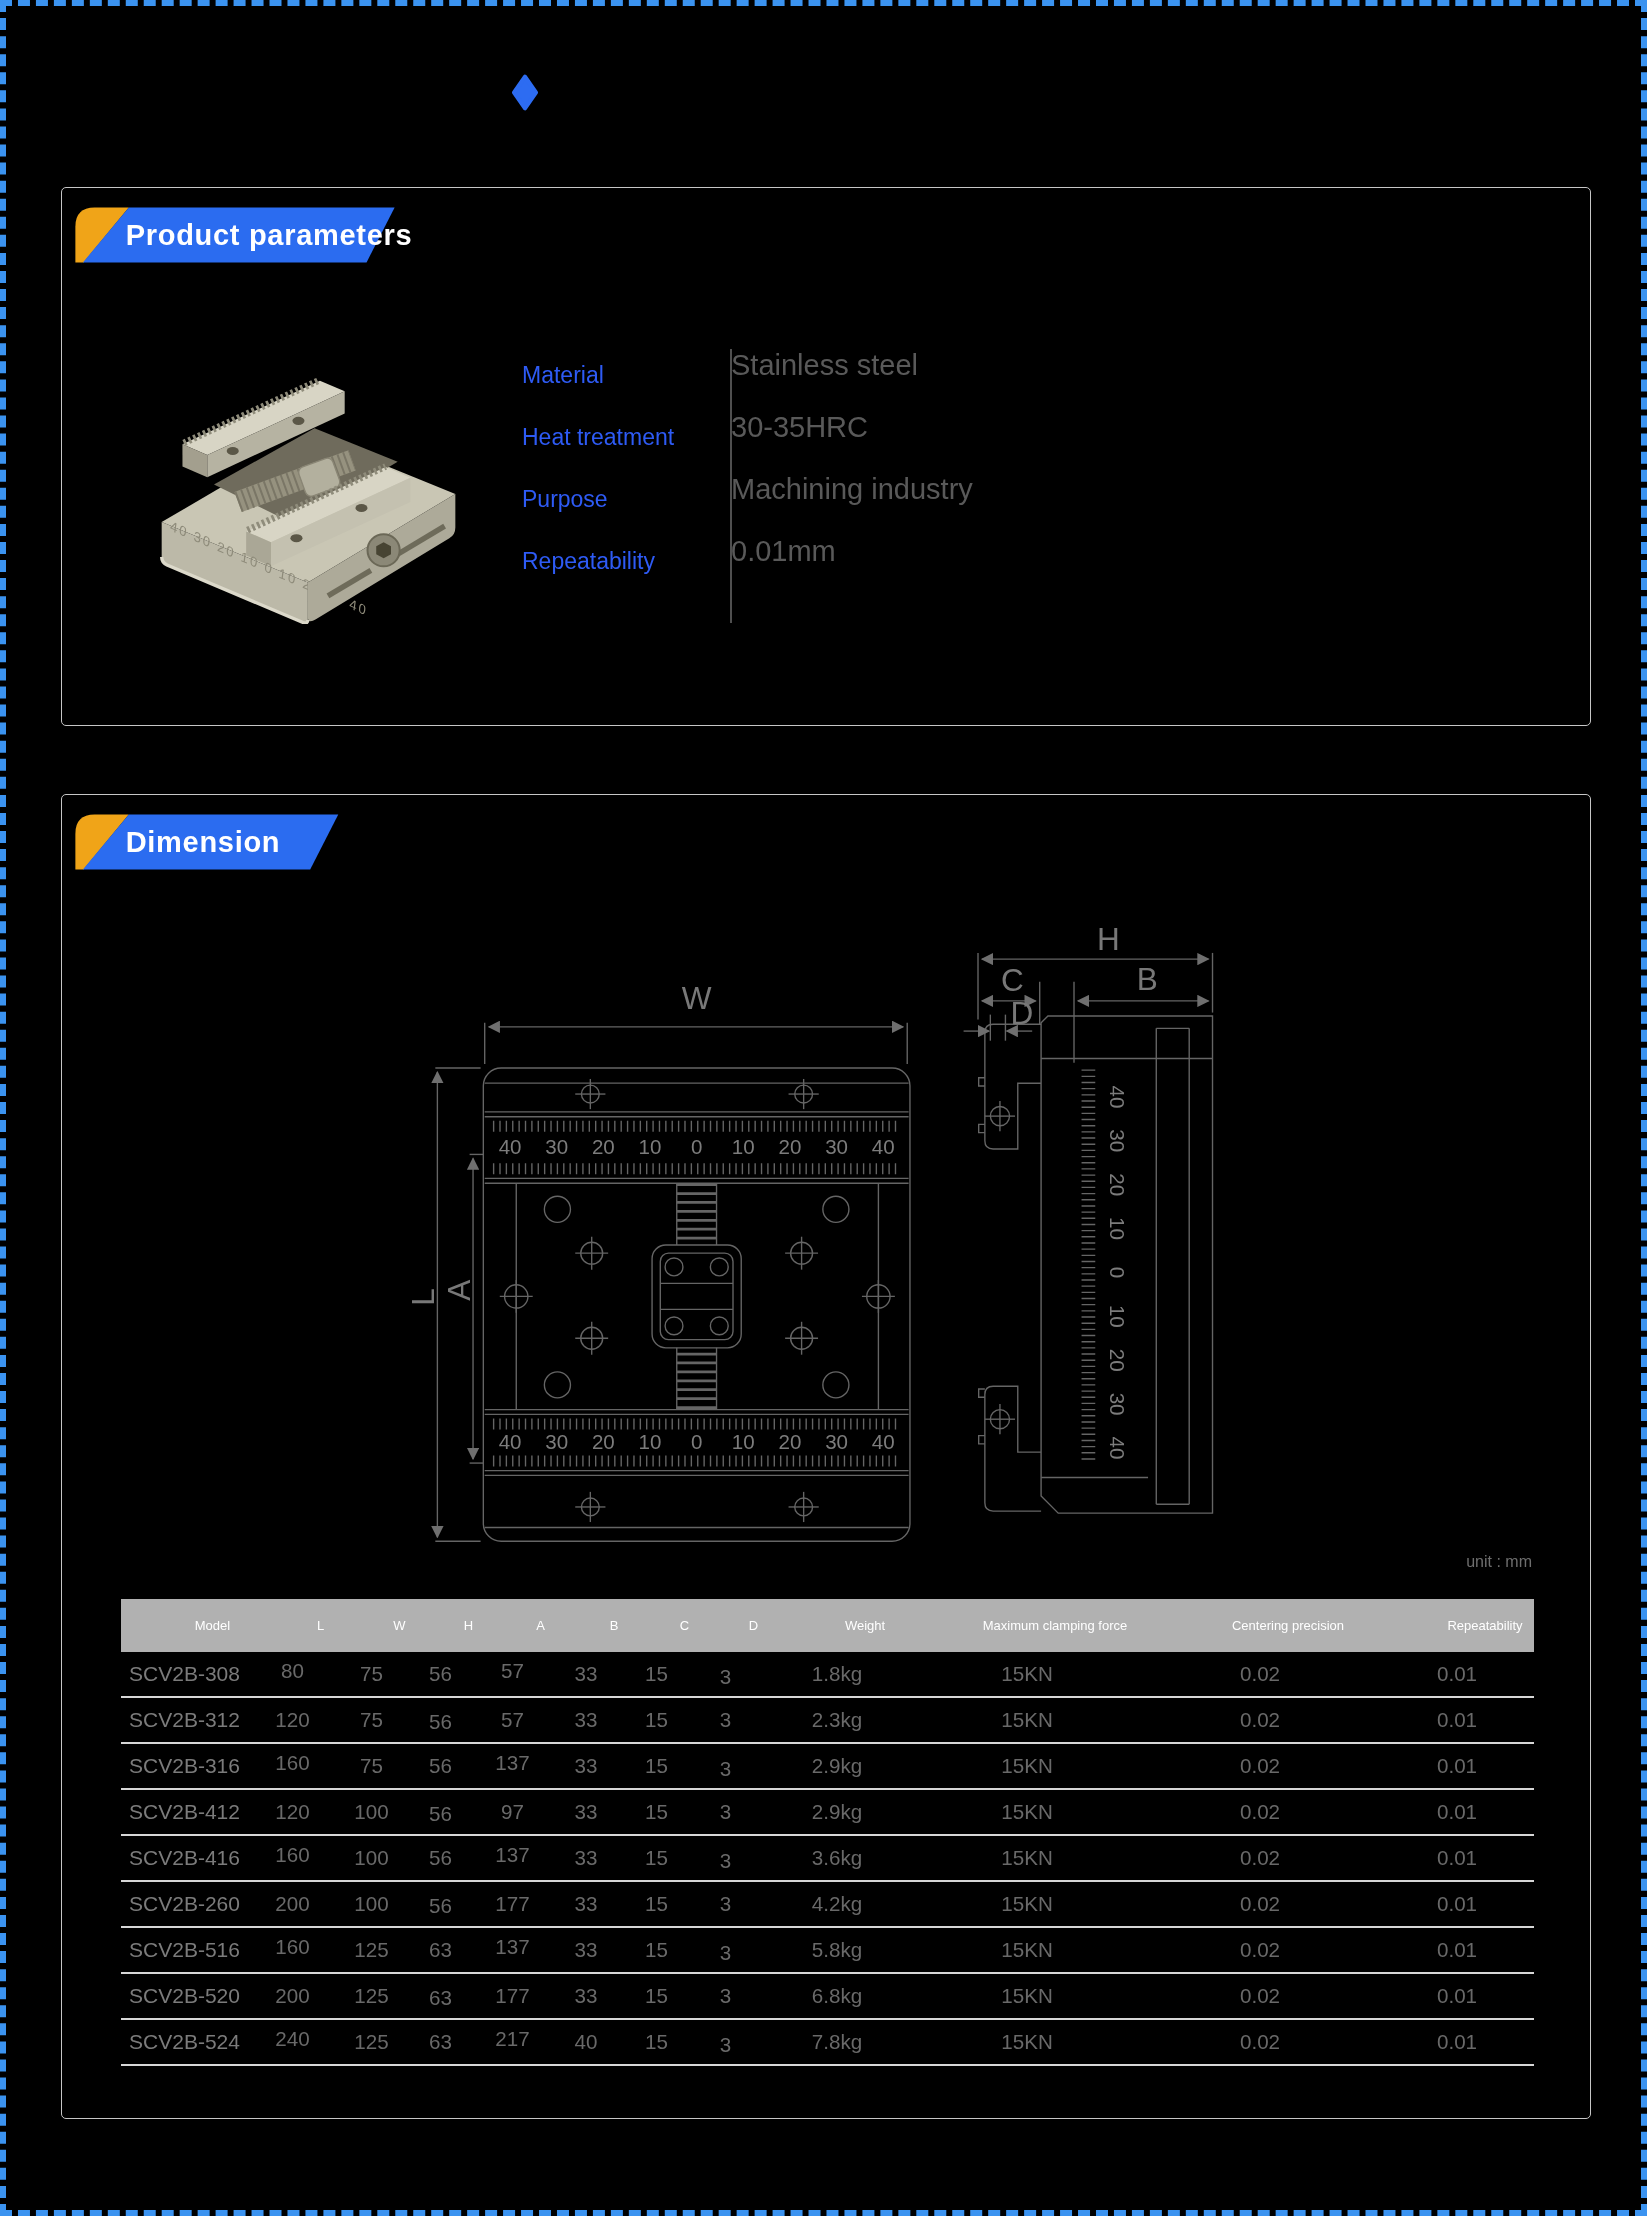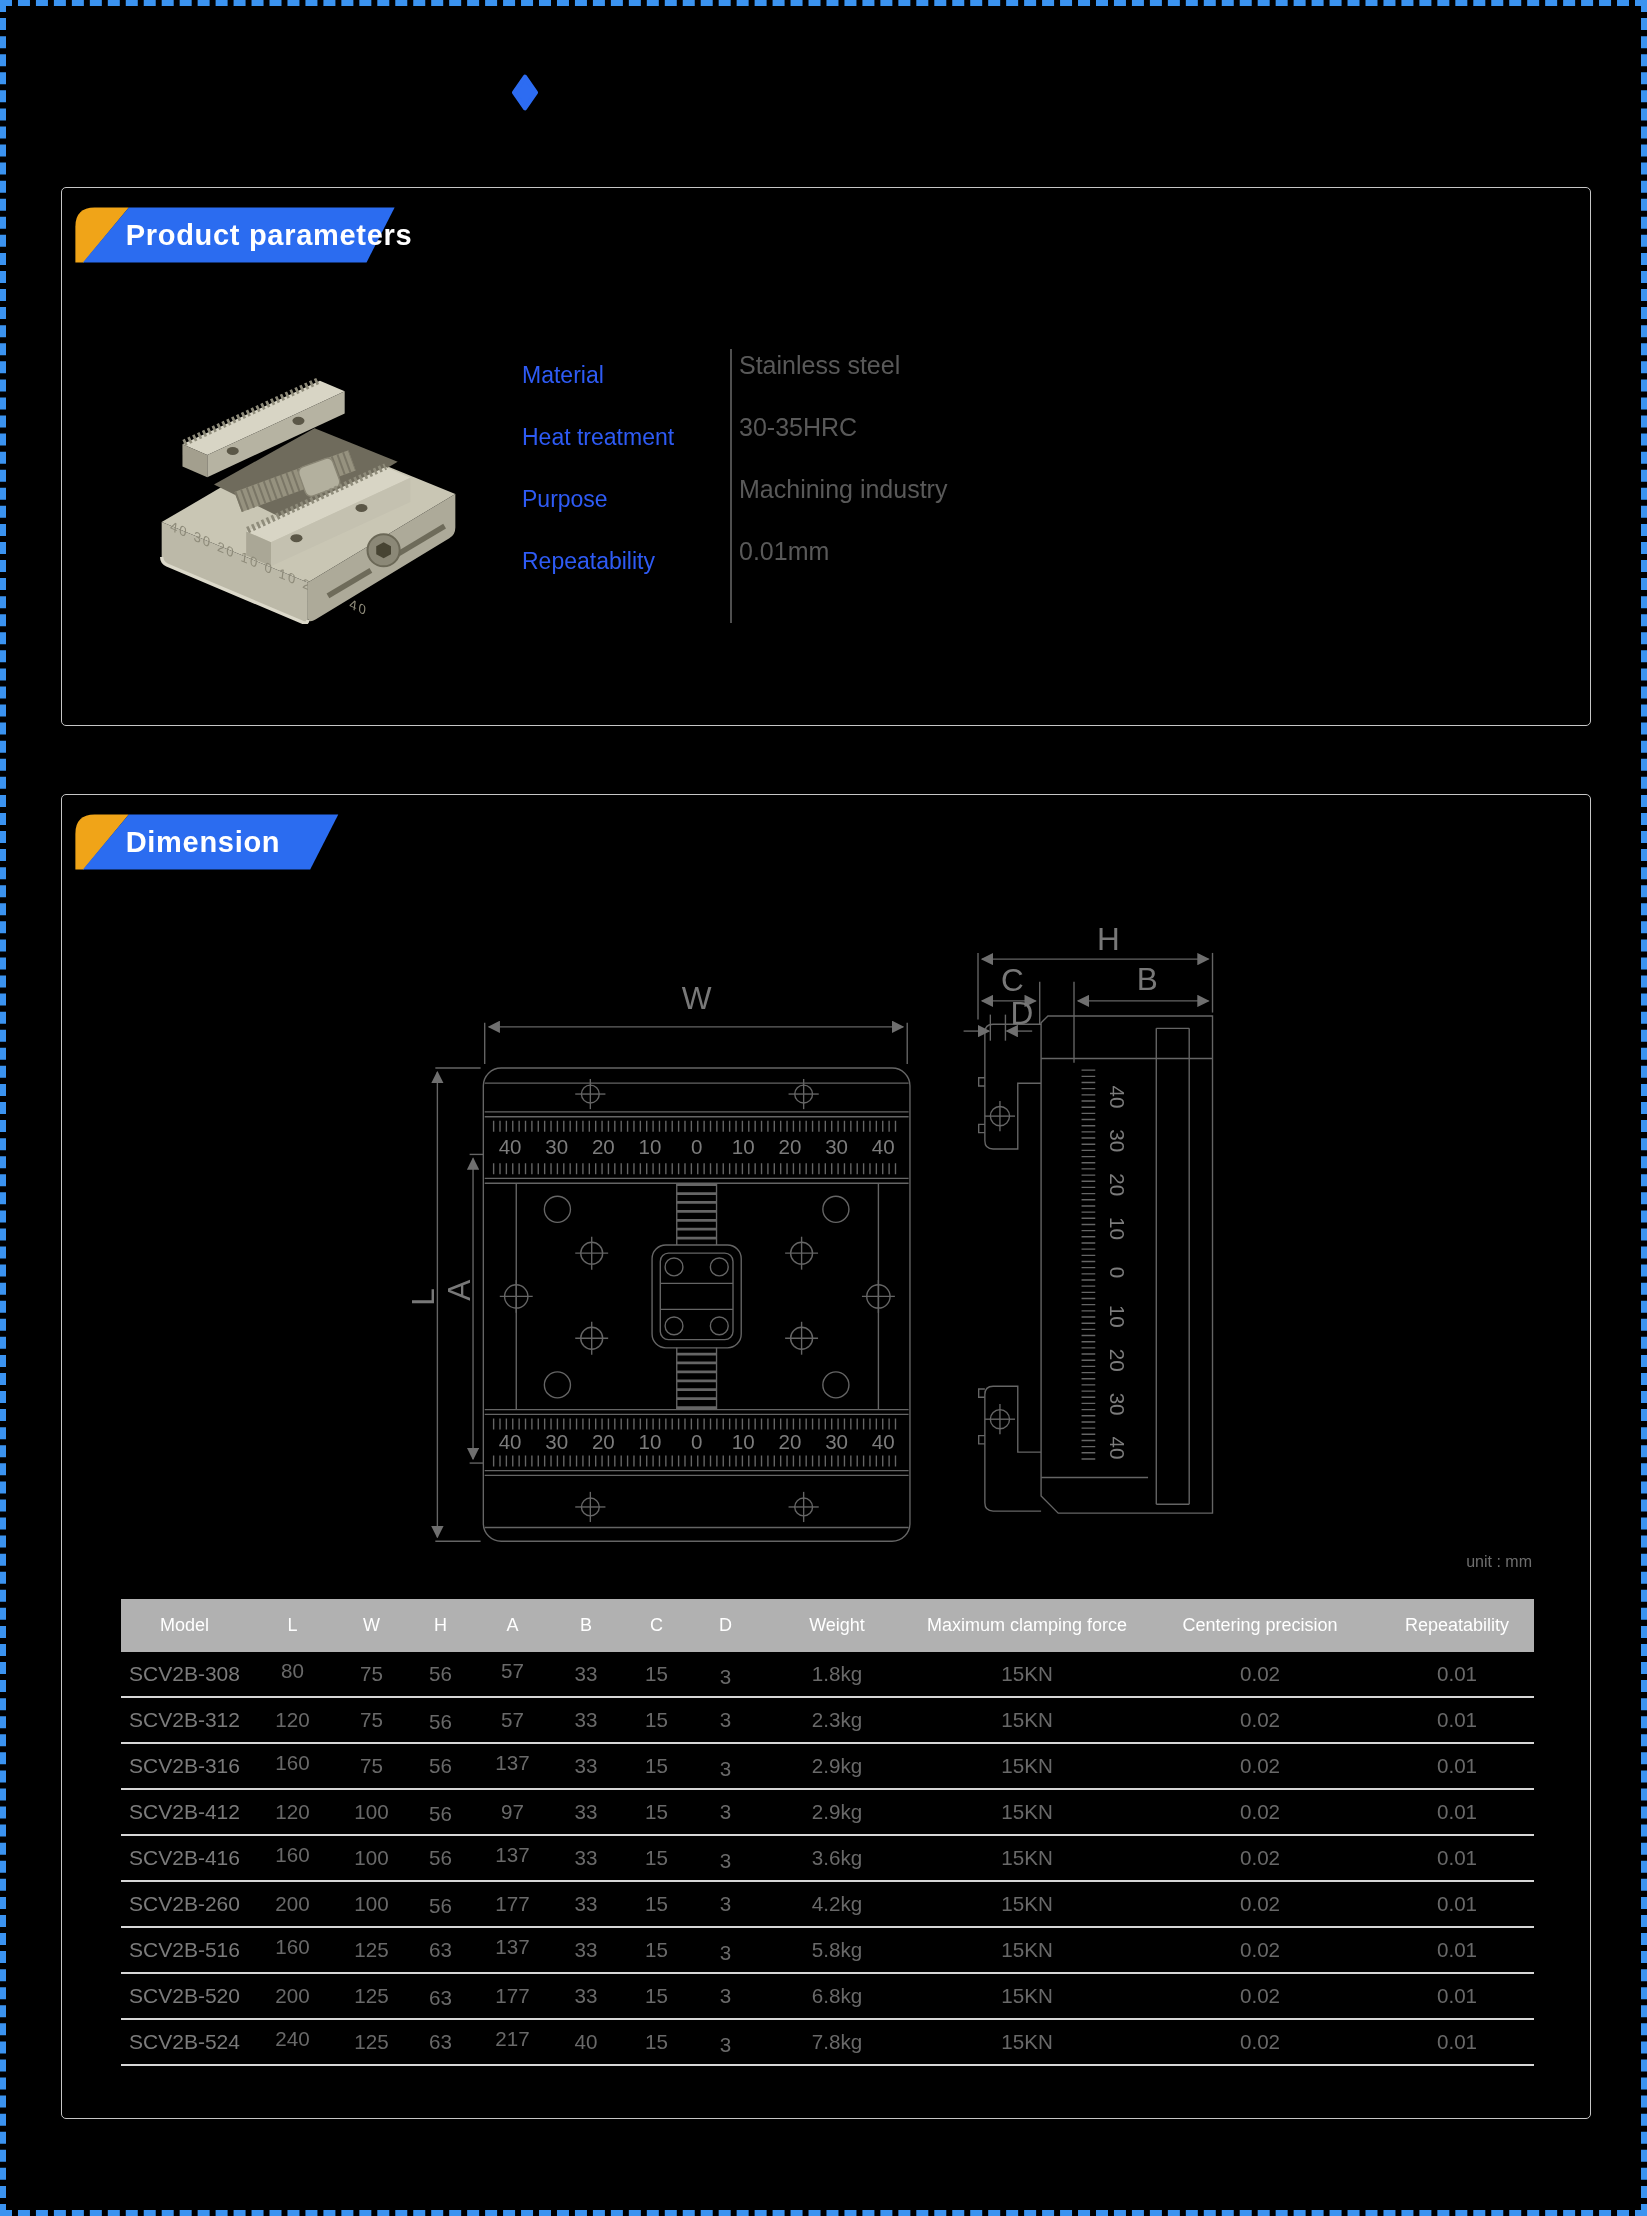--- a/index.html
+++ b/index.html
@@ -12,28 +12,28 @@
   .banner{position:absolute;left:11.7px;top:18px;height:58px;}
   .banner svg{position:absolute;left:0;top:0;}
   .banner-title{position:absolute;left:52px;top:0;height:58px;line-height:58px;color:#fff;
         font-size:29px;font-weight:bold;letter-spacing:0.7px;white-space:nowrap;}
   
   #vise-illustration{position:absolute;left:89px;top:141px;width:311px;height:295px;}
   #param-divider{position:absolute;left:668px;top:161px;width:2.1px;height:274px;background:#4f4f4f;}
   #param-rows{position:absolute;left:460px;top:146px;width:994px;}
   .param-row{display:flex;height:62px;align-items:center;}
   .param-label{width:208px;color:#2e5bf5;font-size:23px;margin-top:21px;}
-  .param-value{padding-left:9px;color:#595959;font-size:25px;}
+  .param-value{padding-left:1px;color:#595959;font-size:29px;}
   
   #front-view{position:absolute;left:350px;top:159px;}
   #side-view{position:absolute;left:892px;top:118px;}
   #unit-note{position:absolute;right:58px;top:758px;color:#6e6e6e;font-size:16px;}
   #spec-table{position:absolute;left:59px;top:804px;width:1413px;}
   .tgrid{display:grid;grid-template-columns:127px 89px 69px 69px 75px 72px 69px 69px 154px 226px 240px 154px;align-items:center;text-align:center;}
-  #thead{height:53px;background:#b1b1b1;color:#ffffff;font-size:18px;}
+  #thead{height:53px;background:#b1b1b1;color:#ffffff;font-size:13px;padding-left:28px;}
   .trow{height:44px;border-bottom:2.1px solid #d6d6d6;color:#696969;font-size:20.6px;text-align:center;}
   .trow .td:first-child{color:#7b7b7b;font-size:21px;}
   .trow:nth-child(odd) .td:nth-child(2){transform:translateY(-3.4px);}
   .trow:nth-child(odd) .td:nth-child(5){transform:translateY(-2.7px);}
   .trow:nth-child(even) .td:nth-child(4){transform:translateY(2.1px);}
   .trow:nth-child(odd) .td:nth-child(8){transform:translateY(2.7px);}
   #top-diamond{position:absolute;left:512px;top:74px;}
   .draw-letter{font-size:46px;fill:#787878;}
   .ruler-num{font-size:30px;fill:#7c7c7c;}
 </style>

